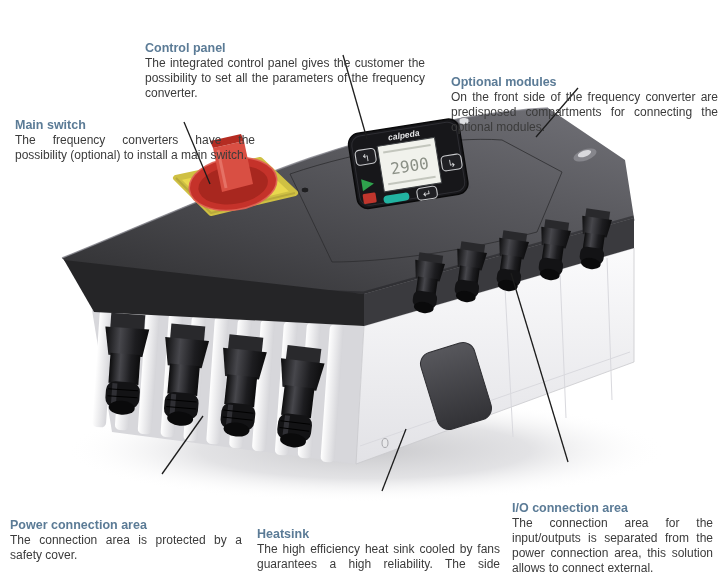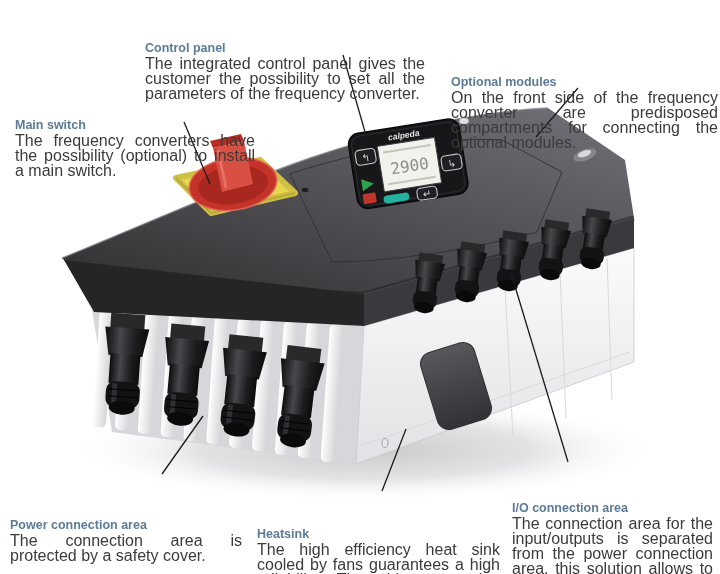--- a/index.html
+++ b/index.html
@@ -6,21 +6,21 @@
   .stage{
     position:relative;width:720px;height:574px;background:#ffffff;
     font-family:"Liberation Sans",sans-serif;overflow:hidden;
   }
   .stage svg{position:absolute;left:0;top:0;}
   .callout{position:absolute;z-index:5;margin-top:36px;}
   .callout-title{
     font-size:12.5px;font-weight:bold;color:#5b7b96;line-height:15px;
   }
   .callout-body{
-    font-size:16px;color:#3b3b3b;line-height:15px;margin:0;
+    font-size:12px;color:#3b3b3b;line-height:15px;margin:0;
     text-align:justify;
   }
   .leader{stroke:#1c1c1c;stroke-width:1.3;}
   .seam{stroke:#d9d9de;stroke-width:1;fill:none;}
   .panel-btn{fill:#202024;stroke:#c8c9cc;stroke-width:1.1;}
   .btn-glyph{fill:#d8d9db;font-size:10px;text-anchor:middle;font-family:"DejaVu Sans",sans-serif;}
 </style>
 </head>
 <body>
 

